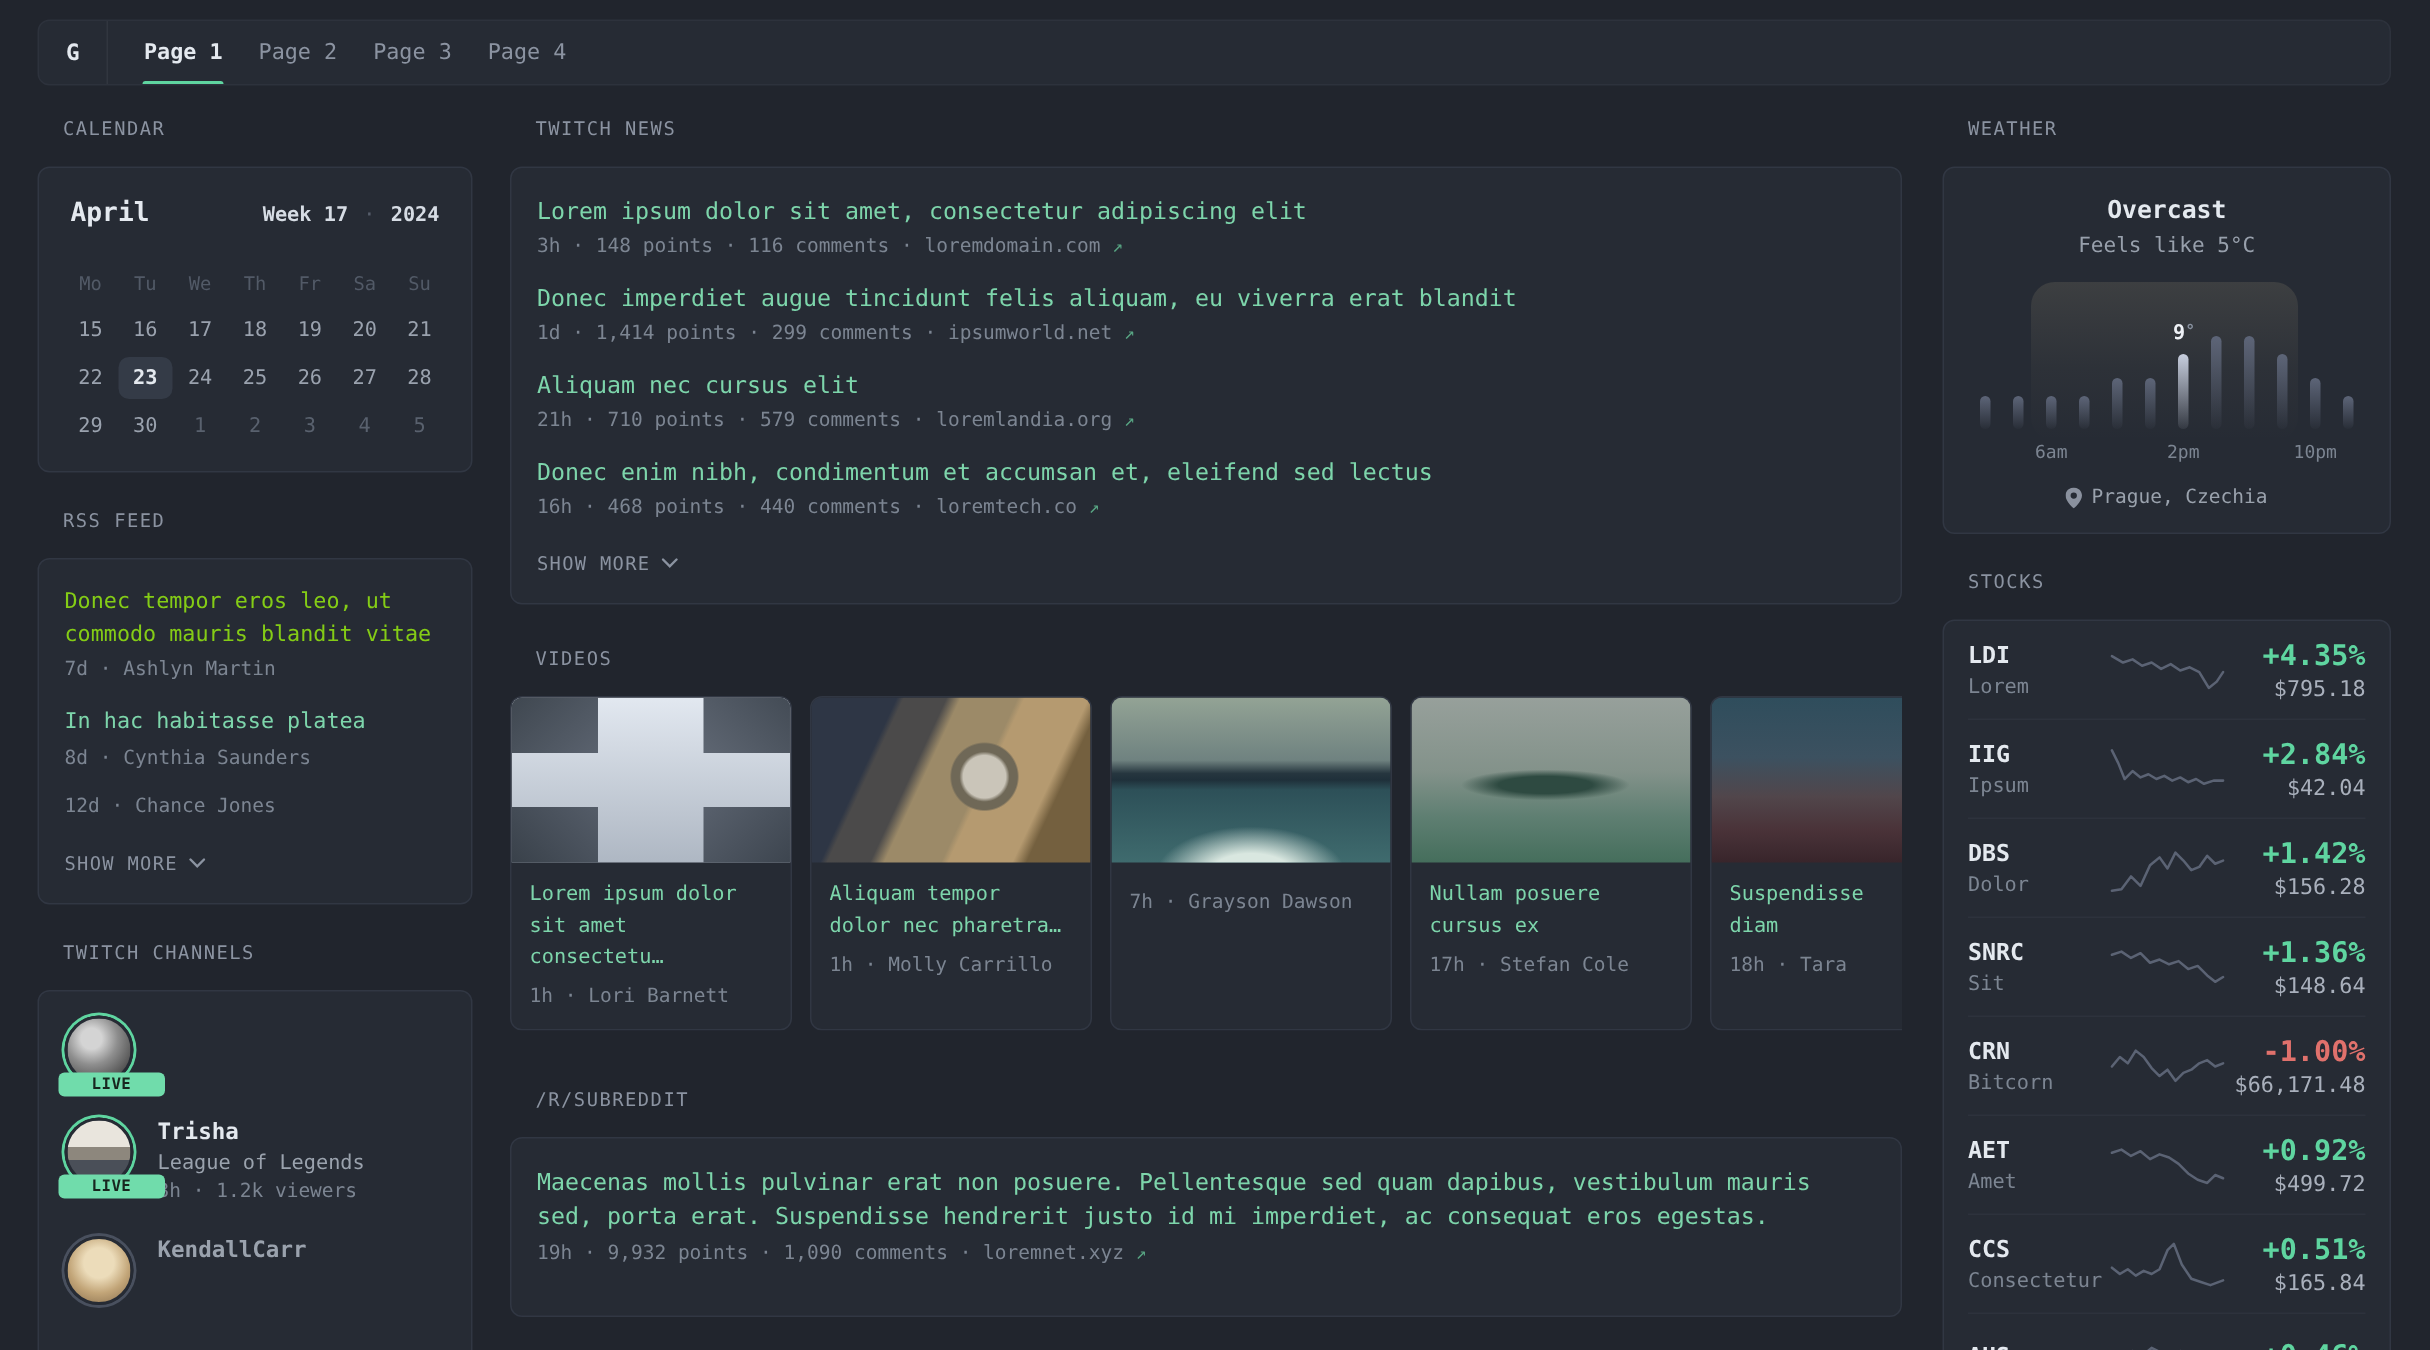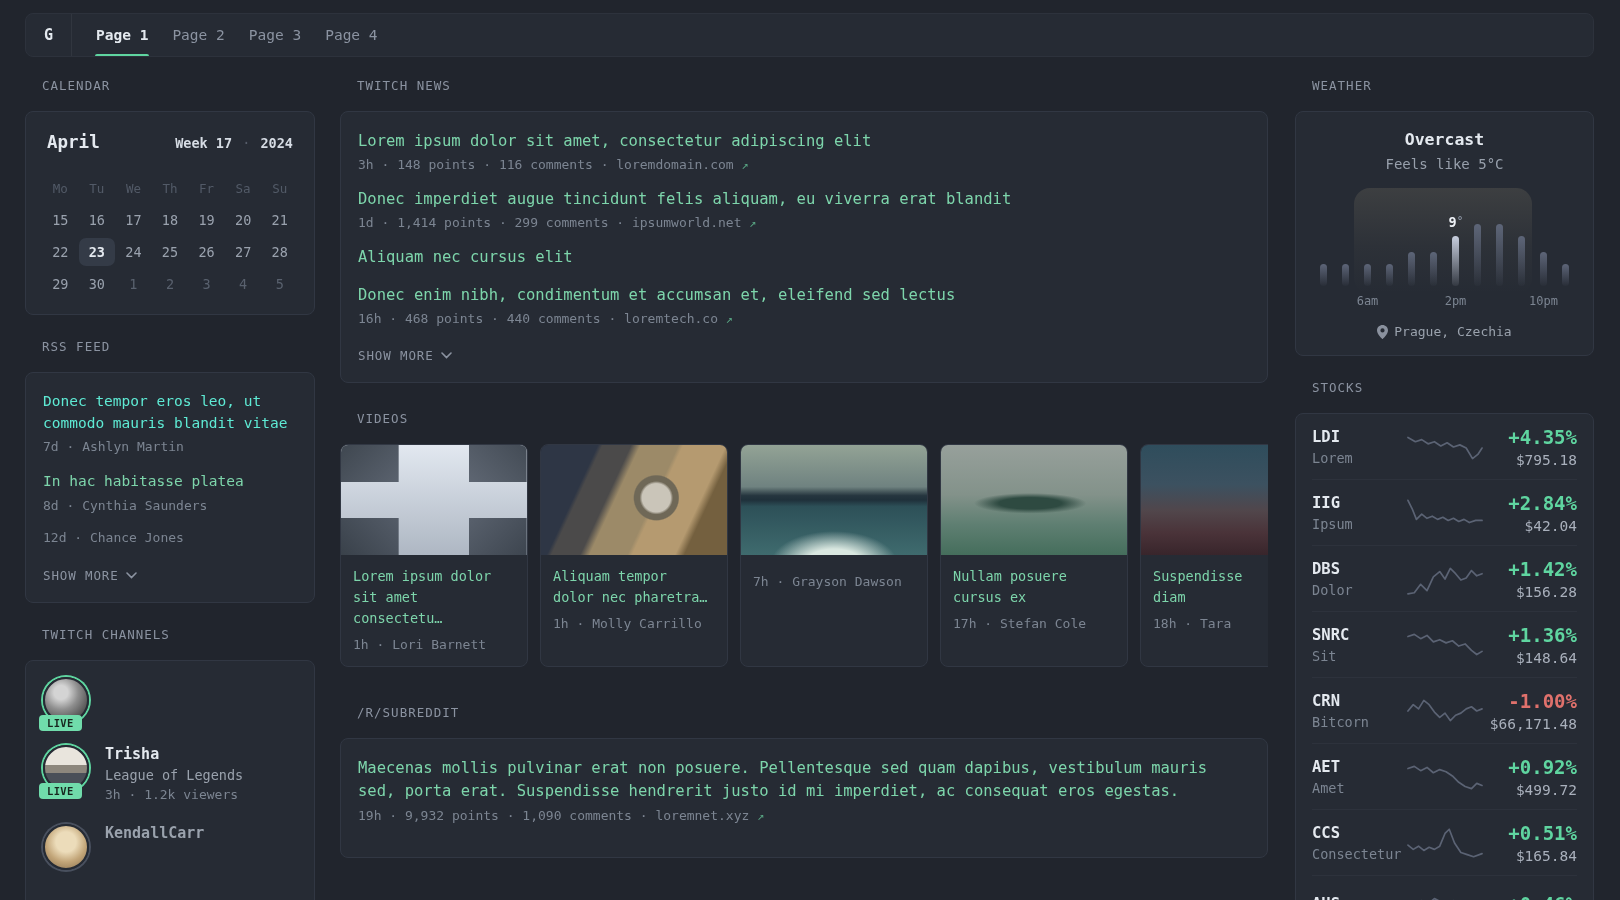--- a/index.html
+++ b/index.html
@@ -51,35 +51,35 @@
   .feed-item{display:block;margin-bottom:16px;}
   .feed-title{font-size:15.5px;line-height:22px;color:var(--green-link);cursor:pointer;}
   .feed-meta{font-size:13px;color:var(--meta);margin-top:5px;}
   .arrow{color:#58a583;font-size:12px;}
   .show-more{display:inline-flex;align-items:center;gap:7px;font-size:12.5px;letter-spacing:.07em;
     color:var(--heading);margin-top:6px;cursor:pointer;}
   .chev{width:11px;height:7px;}
 
   
   .rss .feed-title{font-size:14.5px;line-height:21.5px;}
-  .rss .feed-title.visited{color:#5eead4;}
+  .rss .feed-title.visited{color:#84cc16;}
   .rss .feed-item{margin-bottom:17px;}
 
   
   .twitch{padding:16px 17px;}
   .tw-row{display:flex;gap:16px;margin-bottom:22px;cursor:pointer;}
   .tw-avatar-wrap{position:relative;width:46px;height:46px;flex:0 0 46px;}
   .tw-avatar{width:46px;height:46px;border-radius:50%;border:2px solid var(--card);
     box-shadow:0 0 0 2px var(--green);}
   .tw-row.offline .tw-avatar{box-shadow:0 0 0 2px #49505e;}
   .avatar-0{background:radial-gradient(circle at 38% 32%,#d4d4d4 0 18%,#8e8e8e 45%,#3a3a3a 90%);}
   .avatar-1{background:linear-gradient(180deg,#e9e5dd 0 42%,#8d877d 42% 62%,#4a4f58 62%);}
   .avatar-2{background:radial-gradient(circle at 50% 38%,#ecdcba 0 30%,#c2a578 60%,#8d7351 95%);}
   .live-badge{position:absolute;left:-4px;bottom:-8px;background:#70dcab;color:#18271f;
-    font-size:10.5px;font-weight:bold;letter-spacing:.03em;padding:2px 8px;border-radius:4px;}
+    font-size:10.5px;font-weight:bold;letter-spacing:.03em;padding:2px 22px;border-radius:4px;}
   .tw-name{font-size:15px;font-weight:bold;color:var(--text);}
   .tw-game{font-size:13.5px;color:#9aa2ad;margin-top:4px;}
   .tw-meta{font-size:13px;color:var(--meta);margin-top:4px;}
 
   
   .videos-row{display:flex;gap:12px;width:928px;overflow:hidden;}
   .video-card{flex:0 0 188px;width:188px;background:var(--card);border:1px solid var(--card-border);
     border-radius:8px;overflow:hidden;cursor:pointer;}
   .video-thumb{height:110px;width:100%;background-repeat:no-repeat;background-size:cover;}
   .thumb-0{background-image:
@@ -251,20 +251,21 @@
       <div class="feed-item">
         <div class="feed-title">Lorem ipsum dolor sit amet, consectetur adipiscing elit</div>
         <div class="feed-meta"><span>3h · 148 points · 116 comments · loremdomain.com</span> <span class="arrow">↗</span></div>
       </div>
       <div class="feed-item">
         <div class="feed-title">Donec imperdiet augue tincidunt felis aliquam, eu viverra erat blandit</div>
         <div class="feed-meta"><span>1d · 1,414 points · 299 comments · ipsumworld.net</span> <span class="arrow">↗</span></div>
       </div>
       <div class="feed-item">
         <div class="feed-title">Aliquam nec cursus elit</div>
+        <div class="feed-meta"><span>21h · 710 points · 579 comments · loremlandia.org</span> <span class="arrow">↗</span></div>
       </div>
       <div class="feed-item">
         <div class="feed-title">Donec enim nibh, condimentum et accumsan et, eleifend sed lectus</div>
         <div class="feed-meta"><span>16h · 468 points · 440 comments · loremtech.co</span> <span class="arrow">↗</span></div>
       </div>
       <div class="show-more">
         <span>SHOW MORE</span>
         <svg class="chev" viewBox="0 0 11 7">
             <path d="M1 1l4.5 4.5L10 1" fill="none" stroke="#8b93a1" stroke-width="1.6" stroke-linecap="round"></path>
           </svg>

